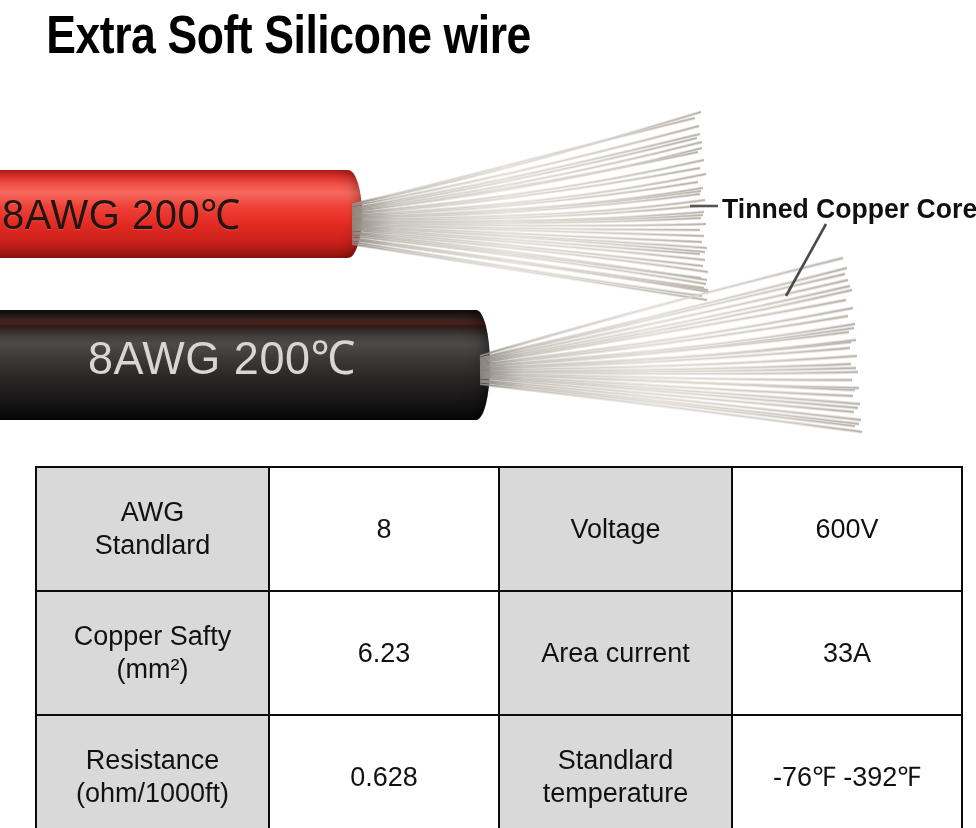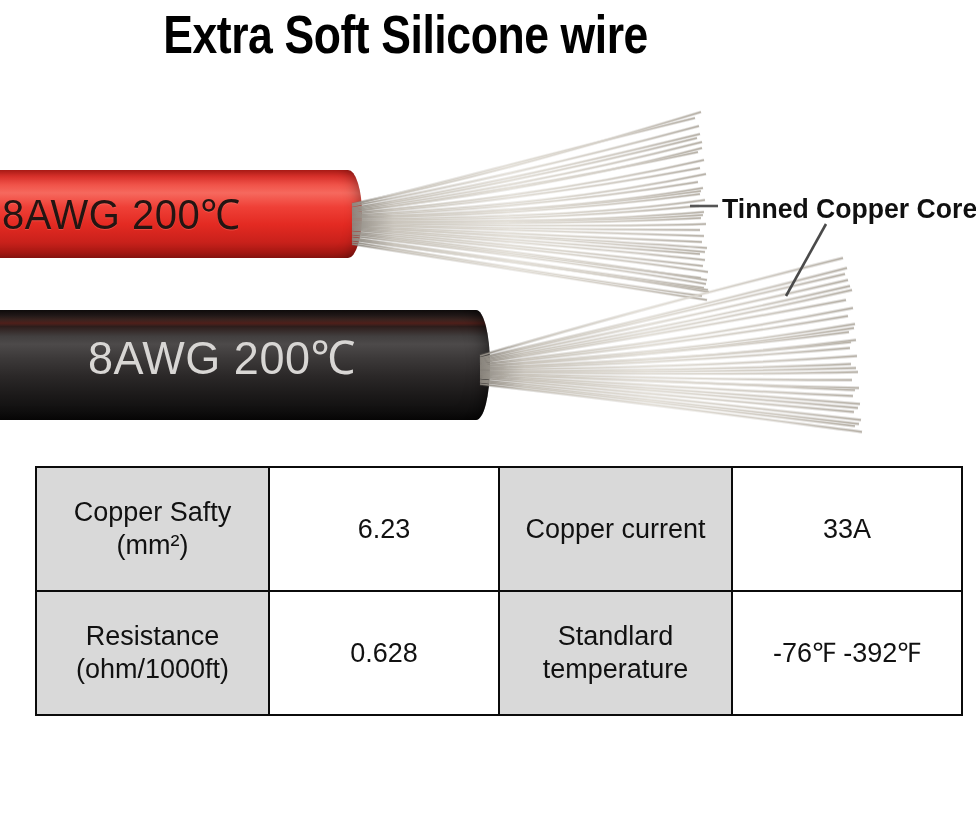--- a/index.html
+++ b/index.html
@@ -16,21 +16,20 @@
     color: #111111;
   }
 
   
   #title-bar {
     position: absolute;
     left: 0;
     top: 2px;
     width: 812px;
     height: 68px;
-    text-align: center;
     text-decoration: underline;
   }
   #page-title {
     display: inline-block;
     font-family: "Liberation Sans", sans-serif;
     font-weight: bold;
     font-size: 53px;
     line-height: 66px;
     letter-spacing: -0.5px;
     transform: scaleX(0.84);
@@ -301,26 +300,37 @@
 <table id="spec-table">
   <colgroup>
     <col class="c-label">
       <col class="c-value">
       <col class="c-label">
       <col class="c-value">
   </colgroup>
   <tbody>
     <tr>
       <td class="label-cell">
+        <span class="cell-line">AWG</span>
+        <span class="cell-line">Standlard</span>
+      </td>
+      <td class="value-cell">8</td>
+      <td class="label-cell">
+        <span class="cell-line">Voltage</span>
+      </td>
+      <td class="value-cell">600V</td>
+    </tr>
+    <tr>
+      <td class="label-cell">
         <span class="cell-line">Copper Safty</span>
         <span class="cell-line">(mm²)</span>
       </td>
       <td class="value-cell">6.23</td>
       <td class="label-cell">
-        <span class="cell-line">Copper current</span>
+        <span class="cell-line">Area current</span>
       </td>
       <td class="value-cell">33A</td>
     </tr>
     <tr>
       <td class="label-cell">
         <span class="cell-line">Resistance</span>
         <span class="cell-line">(ohm/1000ft)</span>
       </td>
       <td class="value-cell">0.628</td>
       <td class="label-cell">

